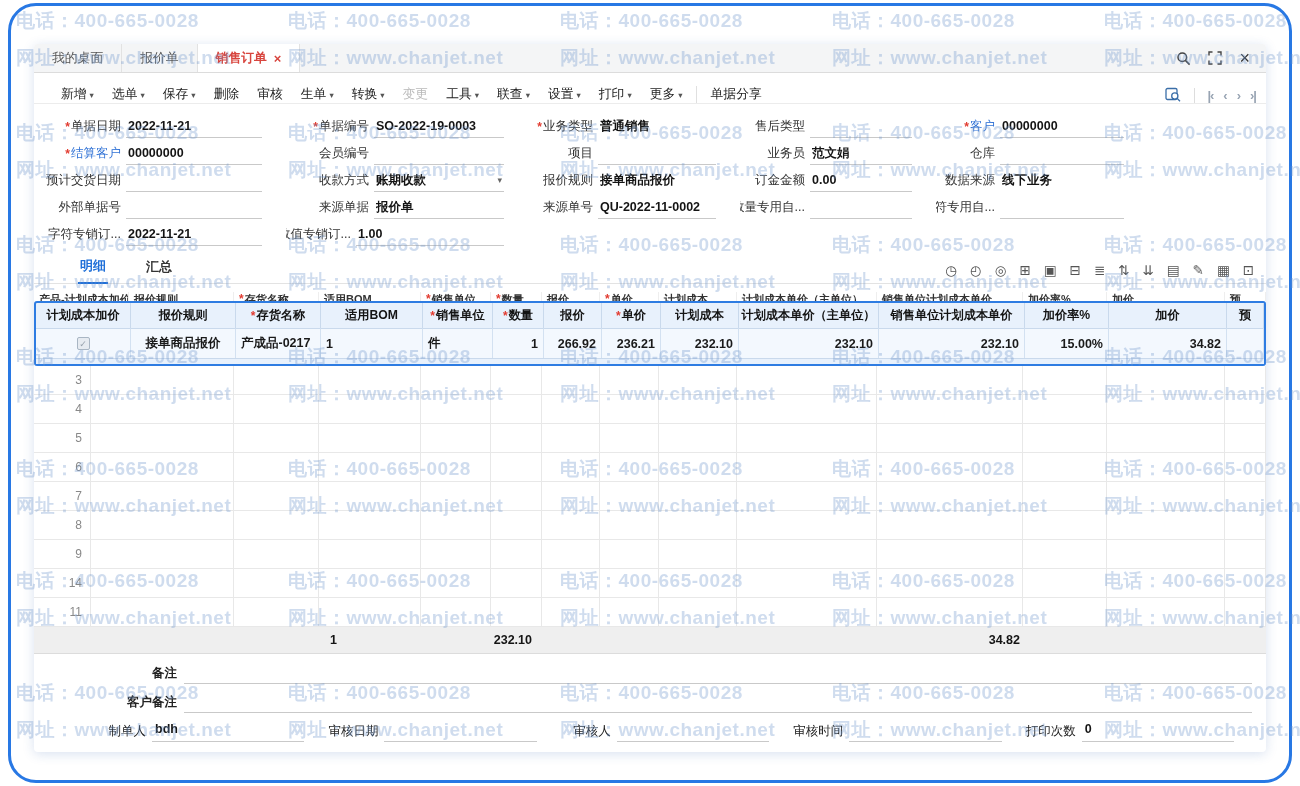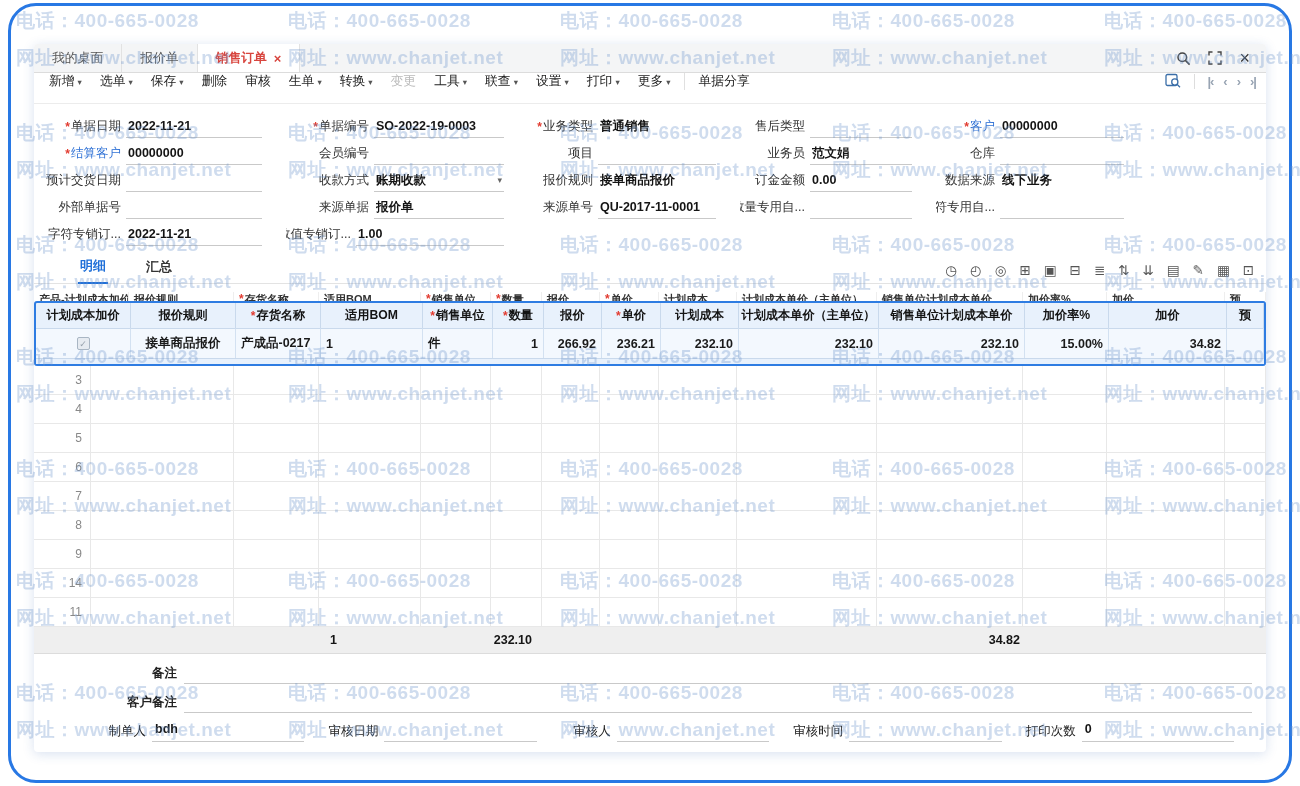--- a/index.html
+++ b/index.html
@@ -13,21 +13,21 @@
   .wm{position:absolute;white-space:nowrap;font-size:19px;font-weight:700;letter-spacing:.5px;color:rgba(108,150,204,.33);}
   
   .tabbar{height:29px;background:#f4f5f6;display:flex;align-items:stretch;border-bottom:1px solid #dcdcdc;}
   .tab{display:flex;align-items:center;gap:7px;padding:0 18px;font-size:12.8px;color:#555;border-right:1px solid #e2e2e2;cursor:pointer;}
   .tab.active{background:#fff;color:#d8453e;font-weight:700;}
   .tab-close{color:#d8453e;font-size:13px;font-weight:700;line-height:1;}
   .tab-actions{margin-left:auto;display:flex;align-items:center;gap:17px;padding:0 16px;}
   .wicon{display:flex;align-items:center;color:#444;cursor:pointer;}
   .close-x{font-size:18px;line-height:1;color:#333;}
   
-  .toolbar{height:31px;display:flex;align-items:flex-start;border-bottom:1px solid #ececec;background:#fff;padding:0 10px 0 6px;}
+  .toolbar{height:31px;display:flex;align-items:flex-end;border-bottom:1px solid #ececec;background:#fff;padding:0 10px 0 18px;}
   .tb-items{display:flex;align-items:center;}
   .tb-item{display:inline-flex;align-items:center;gap:3px;background:none;border:none;font-family:inherit;font-size:12.8px;color:#222;padding:0 9px;cursor:pointer;}
   .tb-item.disabled{color:#b9b9b9;}
   .tb-item.divided{border-left:1px solid #e0e0e0;margin-left:4px;padding-left:14px;}
   .tb-caret{font-size:8.5px;color:#555;}
   .tb-right{margin-left:auto;display:flex;align-items:center;gap:10px;}
   .tb-divider{width:1px;height:15px;background:#ddd;margin:0 2px;}
   .pager-btn{font-size:13px;font-weight:700;color:#98a4b3;letter-spacing:-1px;cursor:pointer;}
   
   .form{padding:9px 0 5px;}
@@ -328,21 +328,21 @@
           </span>
           <div class="form-value underlined">
             <span class="vtext">报价单</span>
           </div>
         </div>
         <div class="form-field c3">
           <span class="form-label">
             <span>来源单号</span>
           </span>
           <div class="form-value underlined">
-            <span class="vtext">QU-2017-11-0001</span>
+            <span class="vtext">QU-2022-11-0002</span>
           </div>
         </div>
         <div class="form-field c4">
           <span class="form-label">
             <span>数量专用自...</span>
           </span>
           <div class="form-value underlined">
             <span class="vtext"></span>
           </div>
         </div>

